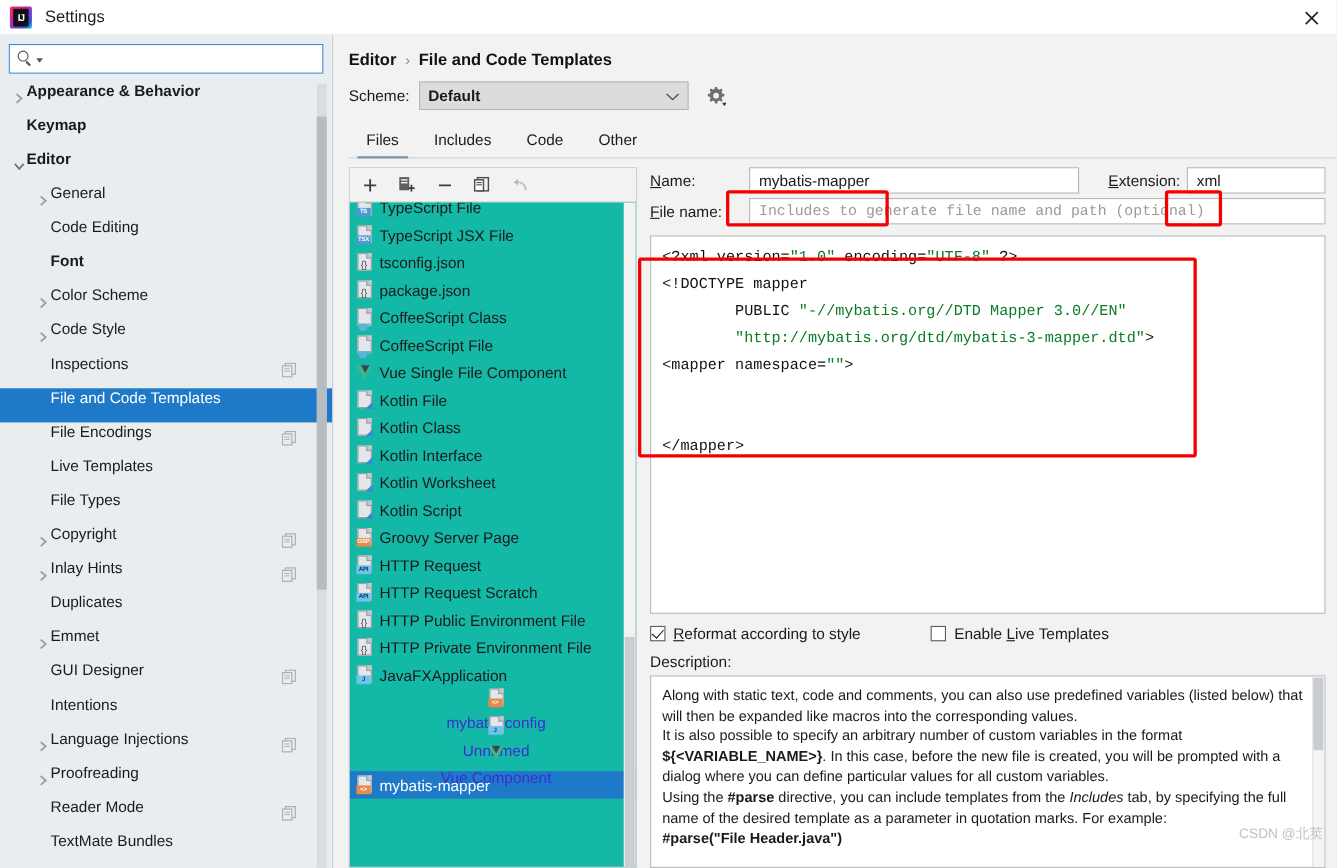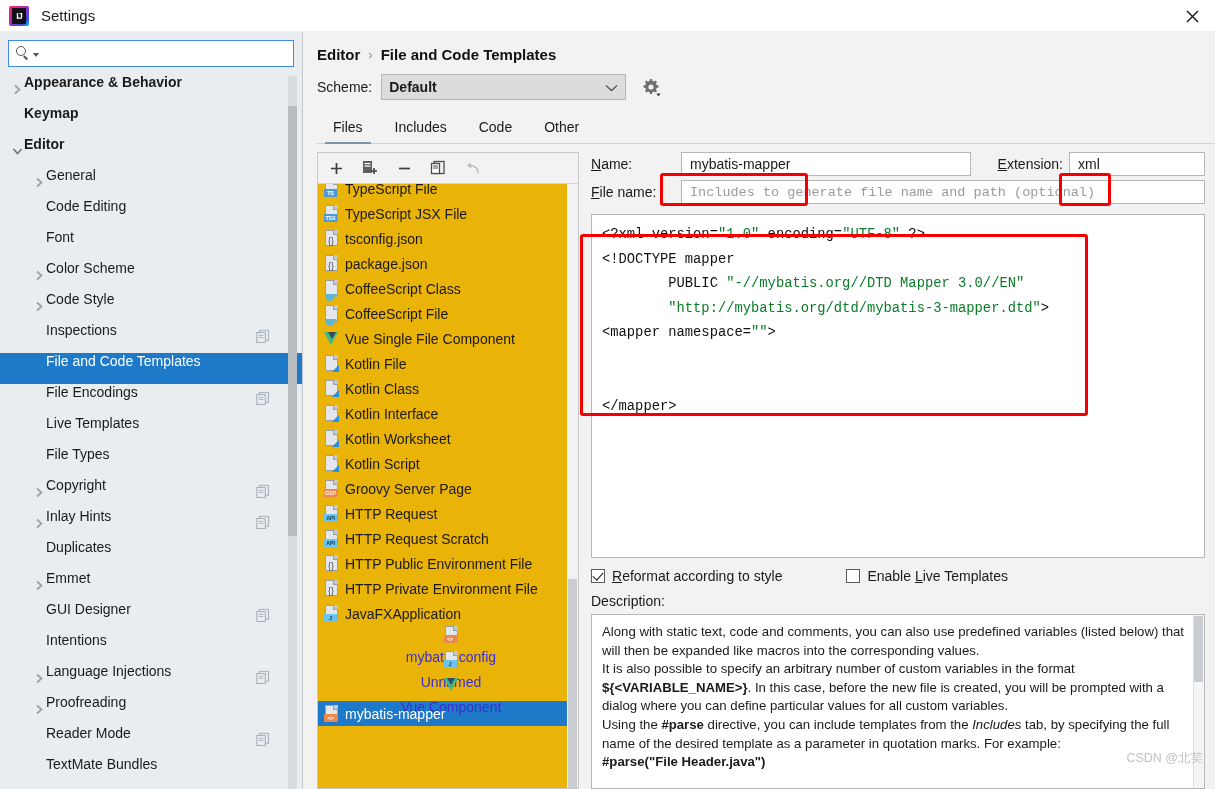--- a/index.html
+++ b/index.html
@@ -80,21 +80,21 @@
   #tabs{ display:flex; gap:0; margin:13px 0 0 14px; border-bottom:1px solid #d2d2d2; padding-right:14px;}
   .tab{ padding:6px 16px 8px 16px; font-size:14px; cursor:default; position:relative; }
   .tab.active:after{ content:''; position:absolute; left:8px; right:8px; bottom:-1px; height:2.5px; background:#7993ab;}
 
   #content{ flex:1; display:flex; padding:8px 10px 0 14px; gap:0; min-height:0;}
 
   
   #list-panel{ width:262px; display:flex; flex-direction:column; border:1px solid #c8c8c8; background:#fff; min-height:0;}
   #list-toolbar{ height:31px; background:#f2f2f2; border-bottom:1px solid #d4d4d4; display:flex; align-items:center; padding-left:8px; gap:14px;}
   .tb-icon{ width:20px;height:20px; display:flex; align-items:center; justify-content:center; cursor:default;}
-  #list-scroll-wrap{ flex:1; position:relative; overflow:hidden; background:#eab308;}
+  #list-scroll-wrap{ flex:1; position:relative; overflow:hidden; background:#14b8a6;}
   #list-items{ position:absolute; left:0; right:0; top:-8px; }
   .li{ height:25px; display:flex; align-items:center; padding-left:6px; gap:6px; white-space:nowrap; font-size:14px; cursor:default;}
   .li.custom{ color:#3a2fd0;flex-direction:column; }
   .li.sel{ background:#1e79c8; color:#fff; }
   .fico{ width:15px;height:17px; position:relative; flex:0 0 auto;}
   .fico .page{ position:absolute; left:1px; top:0; width:13px;height:16px; background:#e3e6ea; border:1px solid #9aa0a6;}
   .fico .fold{ position:absolute; right:1px; top:0; width:5px;height:5px; background:#c3c8cd; border-left:1px solid #9aa0a6; border-bottom:1px solid #9aa0a6;}
   .fico .badge{ position:absolute; left:0px; bottom:0px; width:13px; height:8px; font-size:5.5px;
       line-height:8px; text-align:center; color:#fff; font-family:"Liberation Sans",sans-serif; font-weight:bold; letter-spacing:-0.2px;}
   .fico.ts .badge{ background:#4e9bd4;}
@@ -117,21 +117,21 @@
   #list-scrollbar{ position:absolute; right:0; top:0; bottom:0; width:11px; background:#f2f2f2;}
   #list-scrollbar .thumb{ position:absolute; right:1px; width:9px; background:#c9cdd1; }
 
   
   #detail{ flex:1; display:flex; flex-direction:column; padding-left:12px; min-height:0;}
   .field-row{ display:flex; align-items:center; gap:6px; margin-bottom:4px;}
   .field-lbl{ font-size:14px; width:84px; flex:0 0 auto;}
   .field-lbl u{ text-decoration:underline;}
   .inp{ height:24px; border:1px solid #b7b7b7; background:#fff; display:flex; align-items:center; padding-left:8px; font-size:14px;}
   #name-input{ flex:1;}
-  #ext-input{ width:136px;}
+  #ext-input{ width:126px;}
   #fname-input{ flex:1; color:#9a9a9a; font-family:"Liberation Mono",monospace; font-size:13.5px;}
 
   #code-area{ position:relative; flex:1; border:1px solid #b7b7b7; background:#fff; margin-top:6px; min-height:0; overflow:hidden;}
   #code-text{ padding:8px 10px; font-family:"Liberation Mono", monospace; font-size:13.8px; line-height:24.5px; white-space:pre; color:#111;}
   .str{ color:#0a7c28; }
 
   #checks{ display:flex; align-items:center; gap:64px; margin-top:10px;}
   .chk{ display:flex; align-items:center; gap:7px; font-size:14px; cursor:default;}
   .chkbox{ width:14px;height:14px;border:1px solid #5a5a5a; background:#fff; position:relative;}
   .chkbox.on:after{ content:''; position:absolute; left:3px; top:0px; width:5px;height:9px;
@@ -203,21 +203,21 @@
             <svg width="9" height="11" viewBox="0 0 9 11">
               <path d="M2 1.5 L6.5 5.5 L2 9.5" stroke="#9aa0a6" stroke-width="1.7" fill="none"></path>
             </svg>
           </span>
           <span class="lbl">General</span>
         </div>
         <div class="tree-row" style="padding-left: 32px;">
           <span class="arrow"></span>
           <span class="lbl">Code Editing</span>
         </div>
-        <div class="tree-row" style="padding-left: 32px;">
+        <div class="tree-row" style="padding-left: 32px; font-weight: bold;">
           <span class="arrow"></span>
           <span class="lbl">Font</span>
         </div>
         <div class="tree-row" style="padding-left: 32px;">
           <span class="arrow">
             <svg width="9" height="11" viewBox="0 0 9 11">
               <path d="M2 1.5 L6.5 5.5 L2 9.5" stroke="#9aa0a6" stroke-width="1.7" fill="none"></path>
             </svg>
           </span>
           <span class="lbl">Color Scheme</span>

